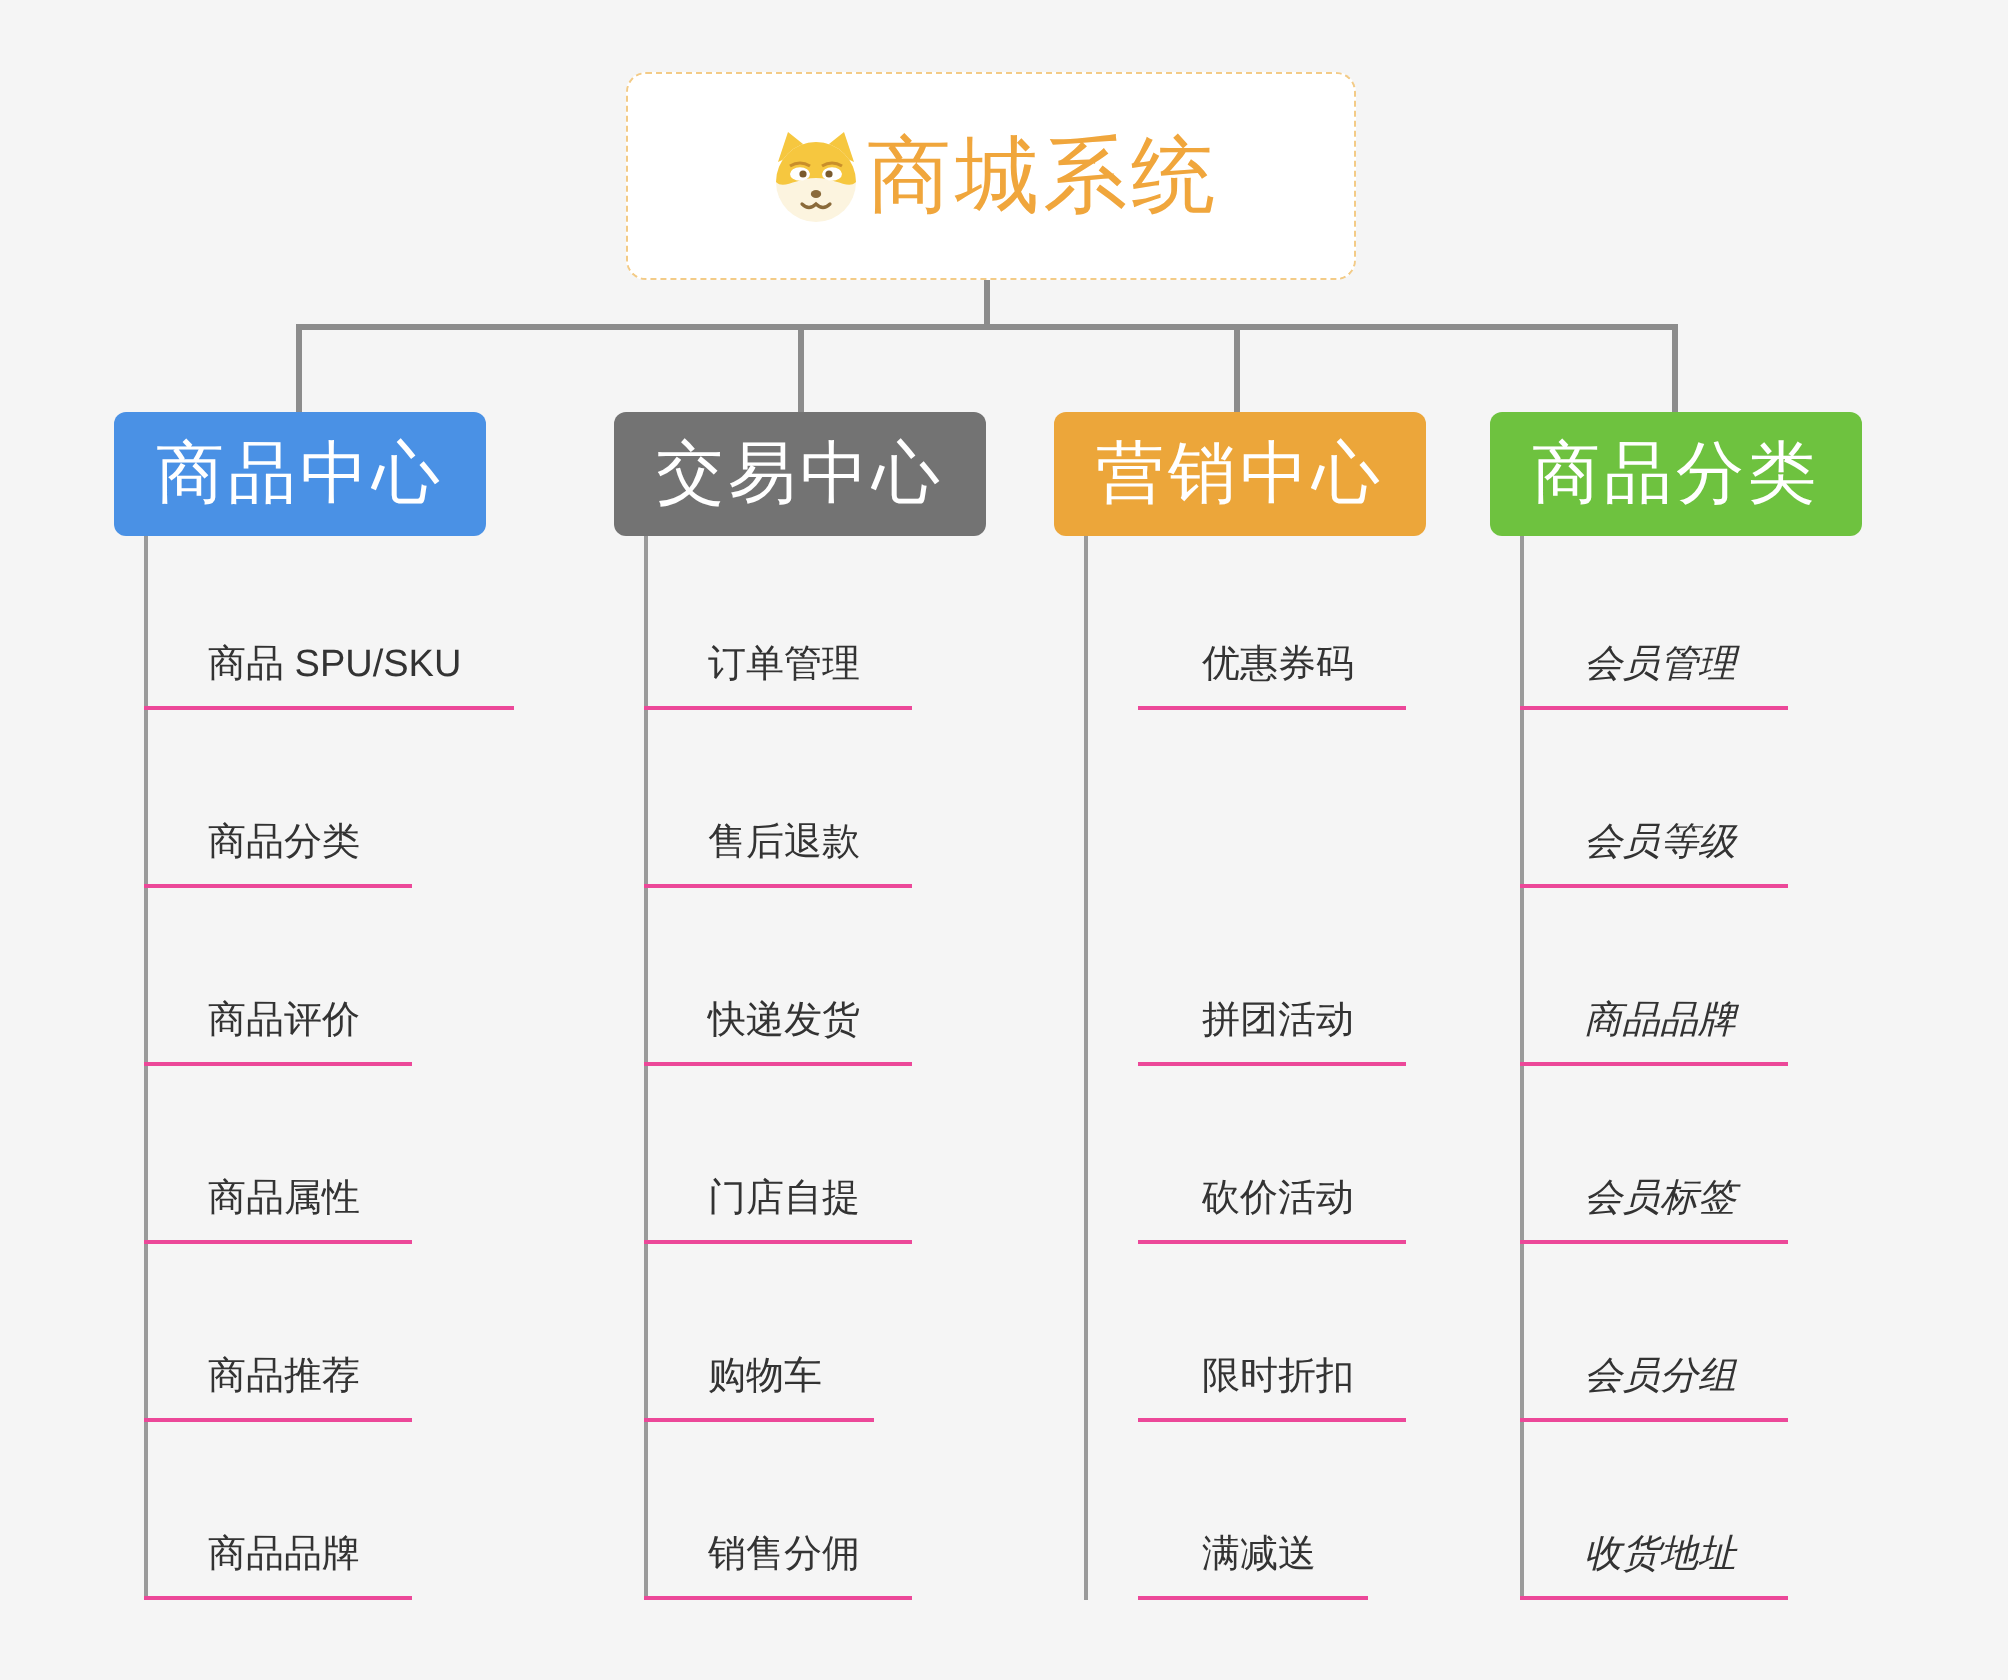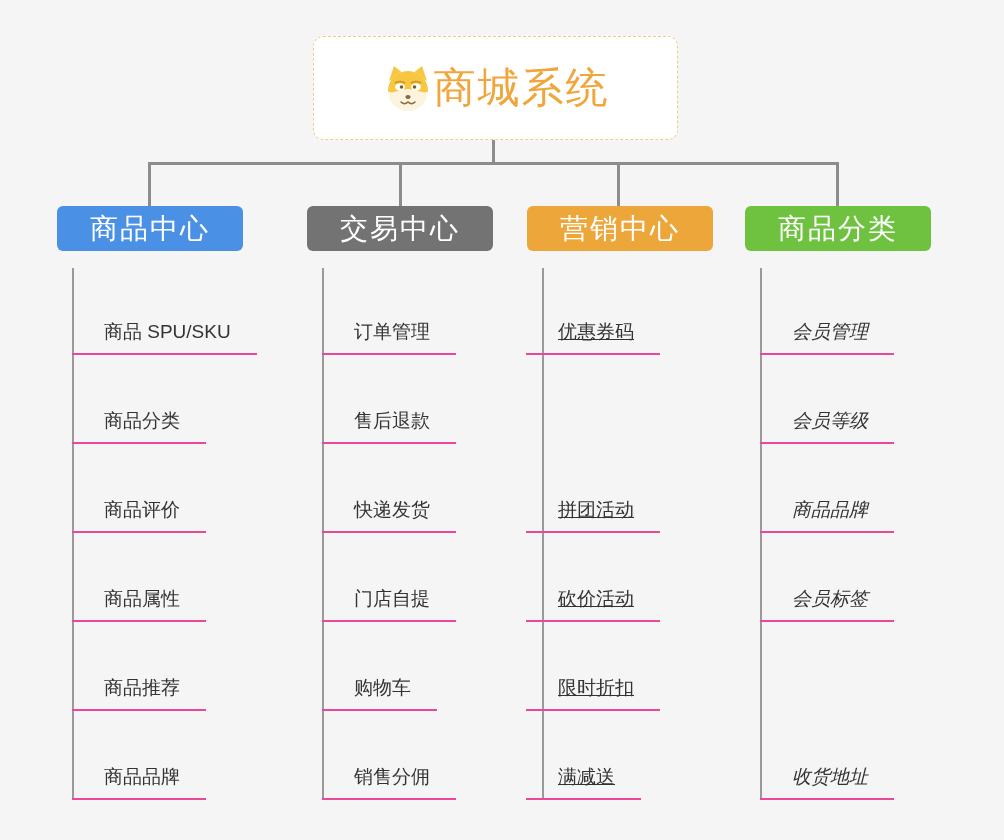--- a/index.html
+++ b/index.html
@@ -53,27 +53,27 @@
     background:#9a9a9a;
   }
   .trunk.t0{ left:72px; }
   .trunk.t1{ left:322px; }
   .trunk.t2{ left:542px; }
   .trunk.t3{ left:760px; }
   
   .branch-header{
     position:absolute;
     top:206px;
-    width:186px; height:45px;
+    width:186px; height:62px;
     border-radius:6px;
     display:flex;
     align-items:center;
     justify-content:center;
     color:#ffffff;
-    font-size:28px;
+    font-size:34px;
     letter-spacing:2px;
     white-space:nowrap;
     cursor:default;
   }
   .branch-header.b0{ left:57px; }
   .branch-header.b1{ left:307px; }
   .branch-header.b2{ left:527px; }
   .branch-header.b3{ left:745px; }
   
   .leaf{
@@ -85,21 +85,21 @@
     align-items:flex-end;
     padding:0 26px 8px 32px;
     border-bottom:2px solid #ec4899;
     font-size:19px;
     color:#333333;
     white-space:nowrap;
     cursor:default;
   }
   .leaf.c0{ left:72px; }
   .leaf.c1{ left:322px; }
-  .leaf.c2{ left:526px;text-decoration:underline; }
+  .leaf.c2{ left:569px; }
   .leaf.c3{ left:760px;font-style:italic; }
   .leaf.r0{ top:309px; }
   .leaf.r1{ top:398px; }
   .leaf.r2{ top:487px; }
   .leaf.r3{ top:576px; }
   .leaf.r4{ top:665px; }
   .leaf.r5{ top:754px; }
 </style>
 </head>
 <body>
@@ -159,15 +159,16 @@
   <div class="leaf c2 r0">优惠券码</div>
   <div class="leaf c2 r2">拼团活动</div>
   <div class="leaf c2 r3">砍价活动</div>
   <div class="leaf c2 r4">限时折扣</div>
   <div class="leaf c2 r5">满减送</div>
 
   <div class="leaf c3 r0">会员管理</div>
   <div class="leaf c3 r1">会员等级</div>
   <div class="leaf c3 r2">商品品牌</div>
   <div class="leaf c3 r3">会员标签</div>
+  <div class="leaf c3 r4">会员分组</div>
   <div class="leaf c3 r5">收货地址</div>
 
 </div>
 
 </body></html>

